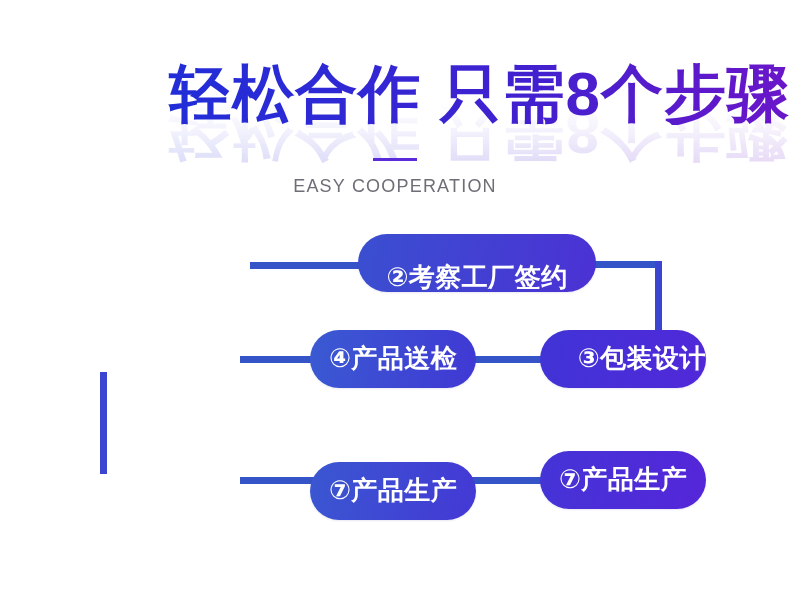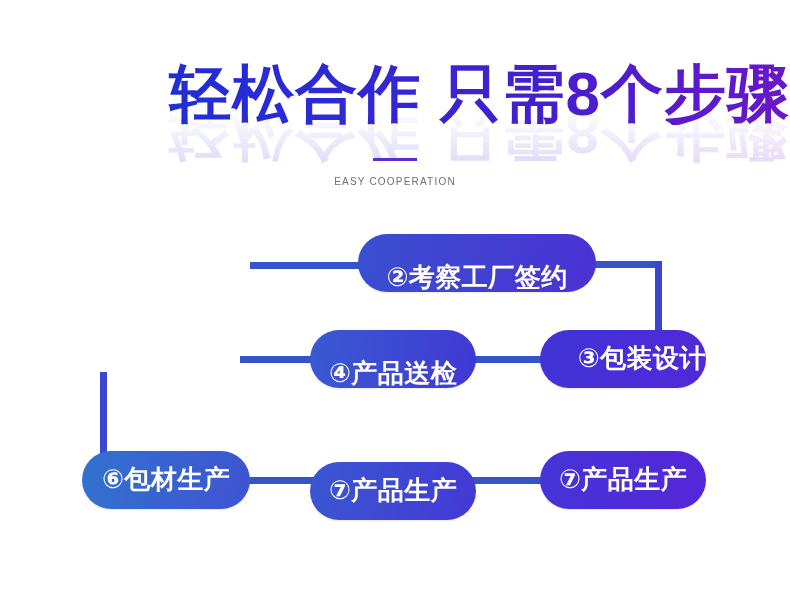--- a/index.html
+++ b/index.html
@@ -67,21 +67,21 @@
     width: 44px;
     height: 3px;
     background: #5b2bd9;
   }
   .subtitle {
     position: absolute;
     left: 0;
     top: 176px;
     width: 790px;
     text-align: center;
-    font-size: 10px;
+    font-size: 18px;
     letter-spacing: 1.2px;
     color: #6e6e76;
     font-family: "Liberation Sans", "DejaVu Sans", sans-serif;
   }
 
   
   .pill {
     position: absolute;
     display: flex;
     align-items: center;
@@ -139,30 +139,27 @@
   <div class="conn-v" style="left:100px; top:372px; height:102px;"></div>
 
   <div class="conn-h" style="left:240px; top:477px; width:80px;"></div>
 
   <div class="conn-h" style="left:468px; top:477px; width:80px;"></div>
 
   <div class="pill" style="left:358px; top:234px; width:238px; background:linear-gradient(100deg,#3a4fd0,#4b31d4);align-items:flex-end;">
     <span class="pill-text">②考察工厂签约</span>
   </div>
 
-  <div class="pill" style="left:310px; top:330px; width:166px; background:linear-gradient(100deg,#3a5ad2,#4038d4);align-items:flex-end;">
+  <div class="pill" style="left:310px; top:330px; width:166px; background:linear-gradient(100deg,#3a5ad2,#4038d4);">
     <span class="pill-text">④产品送检</span>
   </div>
   <div class="pill" style="left:540px; top:330px; width:166px; background:linear-gradient(100deg,#4034d6,#5128d9);justify-content:flex-end;">
     <span class="pill-text">③包装设计</span>
   </div>
 
-  <div class="pill" style="left:82px; top:451px; width:168px; background:linear-gradient(100deg,#3272ce,#3f53d2);">
-    <span class="pill-text">⑥包材生产</span>
-  </div>
   <div class="pill" style="left:310px; top:451px; width:166px; background:linear-gradient(100deg,#3a57d1,#4438d5);margin-top:11px;">
     <span class="pill-text">⑦产品生产</span>
   </div>
   <div class="pill" style="left:540px; top:451px; width:166px; background:linear-gradient(100deg,#4434d6,#5526d9);">
     <span class="pill-text">⑦产品生产</span>
   </div>
 
 </div>
 
 </body></html>

